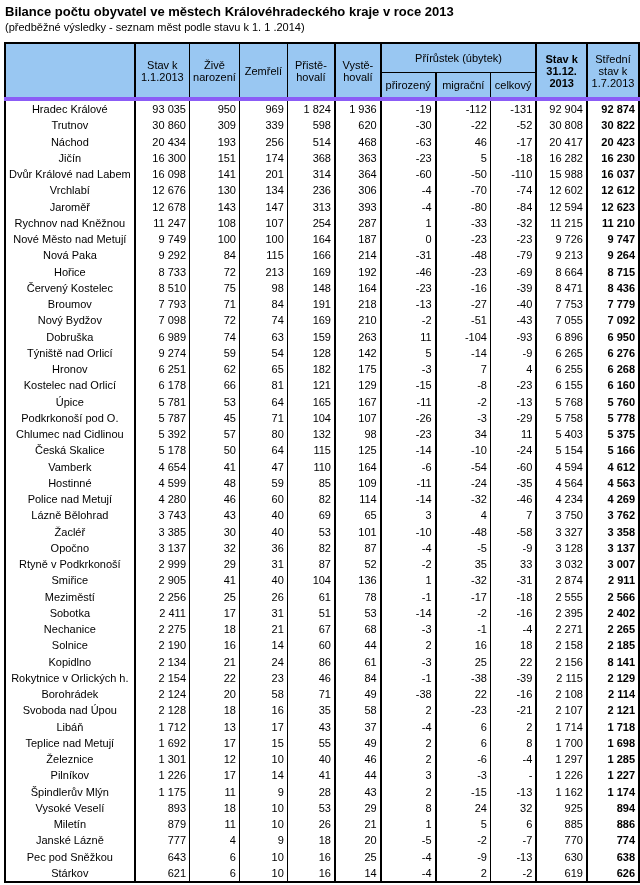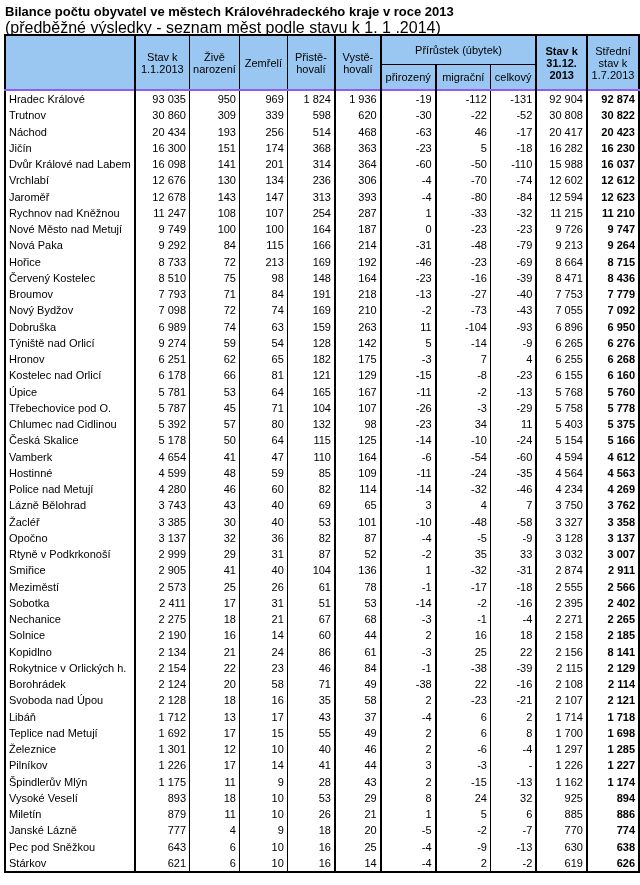--- a/index.html
+++ b/index.html
@@ -6,40 +6,40 @@
   body {
     width:640px; height:885px; background:#ffffff; color:#000000;
     font-family:"Liberation Sans", sans-serif;
     -webkit-font-smoothing:none;
   }
   .title {
     font-size:13px; font-weight:bold; padding:4px 3px 0 5px; line-height:16px;
     white-space:nowrap;
   }
   .subtitle {
-    font-size:16px; padding:1px 0 0 5px; line-height:13px; white-space:nowrap;
+    font-size:11px; padding:1px 0 8px 5px; line-height:13px; white-space:nowrap;
   }
   table {
     border-collapse:collapse; table-layout:fixed;
     margin-left:4px; border:2px solid #000;
   }
   th, td { overflow:hidden; font-size:11px; padding:0 3px; }
   th {
     background:#99C7F2; font-weight:normal; text-align:center;
     vertical-align:middle; white-space:pre-line; line-height:12px;
     border:1px solid #000;
   }
   thead tr.h1 th { height:28px; }
   thead tr.h2 th { height:24px; }
-  thead { border-bottom:2px solid #8b5cf6; }
+  thead { border-bottom:4px solid #8b5cf6; }
   td {
     text-align:right; height:16.25px; line-height:16.25px;
     white-space:nowrap; border-right:1px solid #000; vertical-align:middle;
   }
-  td.name { text-align:left; }
+  td.name { text-align:center; }
   .br2 { border-right-width:2px !important; }
   td:last-child { border-right:none;text-align:right; }
   .bold { font-weight:bold; }
 </style>
 </head>
 <body>
 
 <div class="title">Bilance počtu obyvatel ve městech Královéhradeckého kraje v roce 2013</div>
 <div class="subtitle">(předběžné výsledky - seznam měst podle stavu k 1. 1 .2014)</div>
 
@@ -254,21 +254,21 @@
     <td class="bold">7 779</td>
   </tr>
       <tr>
     <td class="name br2">Nový Bydžov</td>
     <td>7 098</td>
     <td>72</td>
     <td>74</td>
     <td class="br2">169</td>
     <td class="br2">210</td>
     <td class="br2">-2</td>
-    <td>-73</td>
+    <td>-51</td>
     <td class="br2">-43</td>
     <td class="br2">7 055</td>
     <td class="bold">7 092</td>
   </tr>
       <tr>
     <td class="name br2">Dobruška</td>
     <td>6 989</td>
     <td>74</td>
     <td>63</td>
     <td class="br2">159</td>
@@ -325,21 +325,21 @@
     <td>64</td>
     <td class="br2">165</td>
     <td class="br2">167</td>
     <td class="br2">-11</td>
     <td>-2</td>
     <td class="br2">-13</td>
     <td class="br2">5 768</td>
     <td class="bold">5 760</td>
   </tr>
       <tr>
-    <td class="name br2">Třebechovice pod O.</td>
+    <td class="name br2">Podkrkonoší pod O.</td>
     <td>5 787</td>
     <td>45</td>
     <td>71</td>
     <td class="br2">104</td>
     <td class="br2">107</td>
     <td class="br2">-26</td>
     <td>-3</td>
     <td class="br2">-29</td>
     <td class="br2">5 758</td>
     <td class="bold">5 778</td>
@@ -469,21 +469,21 @@
     <td class="br2">104</td>
     <td class="br2">136</td>
     <td class="br2">1</td>
     <td>-32</td>
     <td class="br2">-31</td>
     <td class="br2">2 874</td>
     <td class="bold">2 911</td>
   </tr>
       <tr>
     <td class="name br2">Meziměstí</td>
-    <td>2 573</td>
+    <td>2 256</td>
     <td>25</td>
     <td>26</td>
     <td class="br2">61</td>
     <td class="br2">78</td>
     <td class="br2">-1</td>
     <td>-17</td>
     <td class="br2">-18</td>
     <td class="br2">2 555</td>
     <td class="bold">2 566</td>
   </tr>

